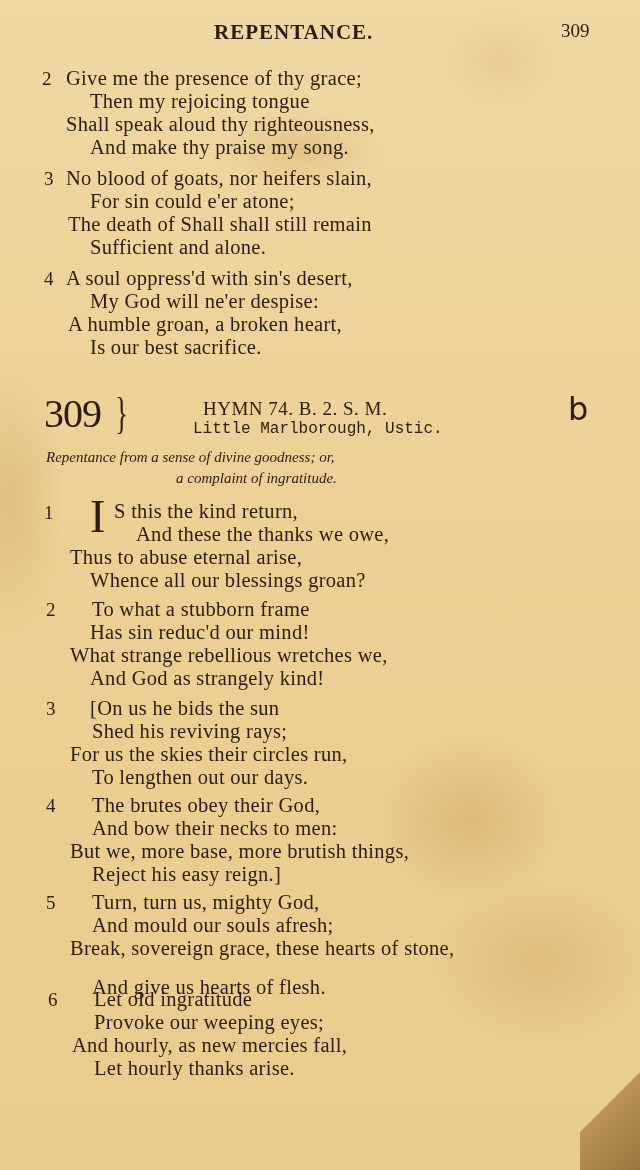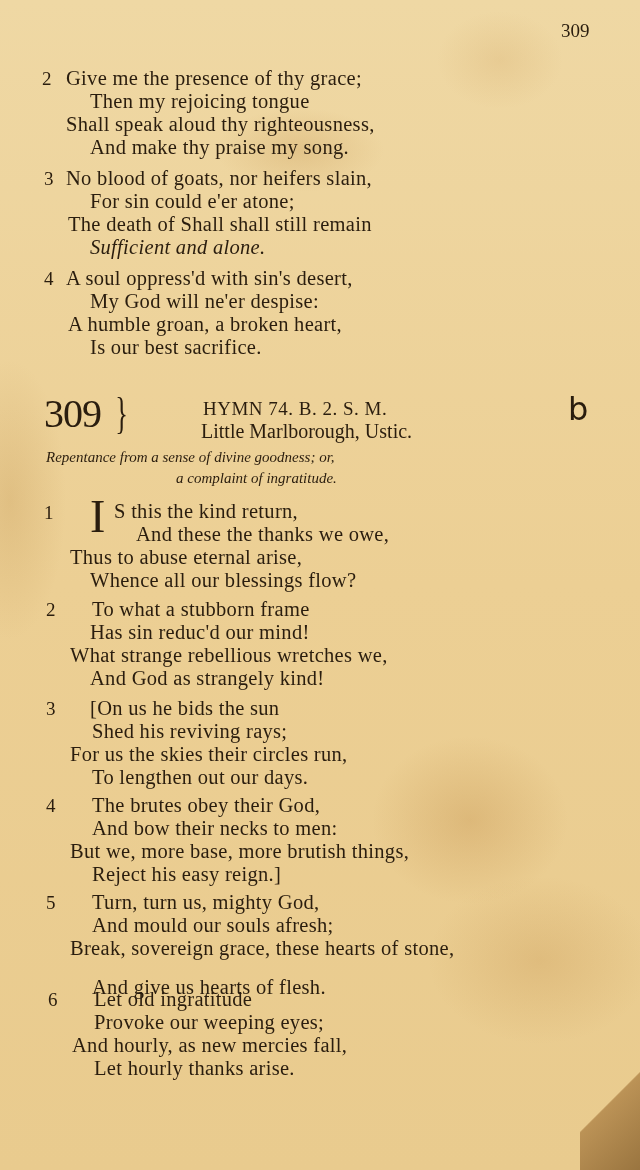--- a/index.html
+++ b/index.html
@@ -37,55 +37,56 @@
     .hymn-number {
       position: absolute; left: 44px; top: 390px; font-size: 40px; letter-spacing: -1px;
     }
     .brace {
       position: absolute; left: 111px; top: 388px; font-size: 44px; font-weight: normal; transform: scaleX(0.6);
     }
     .hymn-meta {
       position: absolute; left: 203px; top: 398px; font-size: 19px; letter-spacing: 0.5px;
     }
     .hymn-tune {
-      position: absolute; left: 201px; top: 420px; font-size: 20px;
+      position: absolute; left: 193px; top: 420px; font-size: 16px; font-family: Liberation Mono, monospace;
     }
     .key-mark {
       position: absolute; left: 568px; top: 390px; font-size: 32px; font-family: "DejaVu Sans", sans-serif;
     }
     .subtitle {
       position: absolute; font-style: italic; font-size: 15px; white-space: nowrap;
     }
     .dropcap {
       position: absolute; left: 90px; top: 494px; font-size: 46px; line-height: 46px;
     }
   </style>
 </head>
 <body>
 
 <div class="corner"></div>
 
 <div class="running-head">
+  <span class="running-title">REPENTANCE.</span>
   <span class="page-number">309</span>
 </div>
 
 <div>
   <div>
     <span class="num" style="left:42px;top:68px;">2</span>
     <span class="line" style="left:66px;top:67px;">Give me the presence of thy grace;</span>
     <span class="line" style="left:90px;top:90px;">Then my rejoicing tongue</span>
     <span class="line" style="left:66px;top:113px;">Shall speak aloud thy righteousness,</span>
     <span class="line" style="left:90px;top:136px;">And make thy praise my song.</span>
   </div>
   <div>
     <span class="num" style="left:44px;top:168px;">3</span>
     <span class="line" style="left:66px;top:167px;">No blood of goats, nor heifers slain,</span>
     <span class="line" style="left:90px;top:190px;">For sin could e'er atone;</span>
     <span class="line" style="left:68px;top:213px;">The death of Shall shall still remain</span>
-    <span class="line" style="left:90px;top:236px;font-style:italic;">Sufficient and alone.</span>
+    <span class="line" style="left:90px;top:236px;">Sufficient and alone.</span>
   </div>
   <div>
     <span class="num" style="left:44px;top:268px;">4</span>
     <span class="line" style="left:66px;top:267px;">A soul oppress'd with sin's desert,</span>
     <span class="line" style="left:90px;top:290px;">My God will ne'er despise:</span>
     <span class="line" style="left:68px;top:313px;">A humble groan, a broken heart,</span>
     <span class="line" style="left:90px;top:336px;">Is our best sacrifice.</span>
   </div>
 </div>
 
@@ -99,21 +100,21 @@
   <span class="subtitle" style="left:176px;top:470px;">a complaint of ingratitude.</span>
 </div>
 
 <div>
   <div>
     <span class="num" style="left:44px;top:502px;">1</span>
     <span class="dropcap">I</span>
     <span class="line" style="left:114px;top:500px;">S this the kind return,</span>
     <span class="line" style="left:136px;top:523px;">And these the thanks we owe,</span>
     <span class="line" style="left:70px;top:546px;">Thus to abuse eternal arise,</span>
-    <span class="line" style="left:90px;top:569px;">Whence all our blessings flow?</span>
+    <span class="line" style="left:90px;top:569px;">Whence all our blessings groan?</span>
   </div>
   <div>
     <span class="num" style="left:46px;top:599px;">2</span>
     <span class="line" style="left:92px;top:598px;">To what a stubborn frame</span>
     <span class="line" style="left:90px;top:621px;">Has sin reduc'd our mind!</span>
     <span class="line" style="left:70px;top:644px;">What strange rebellious wretches we,</span>
     <span class="line" style="left:90px;top:667px;">And God as strangely kind!</span>
   </div>
   <div>
     <span class="num" style="left:46px;top:698px;">3</span>

